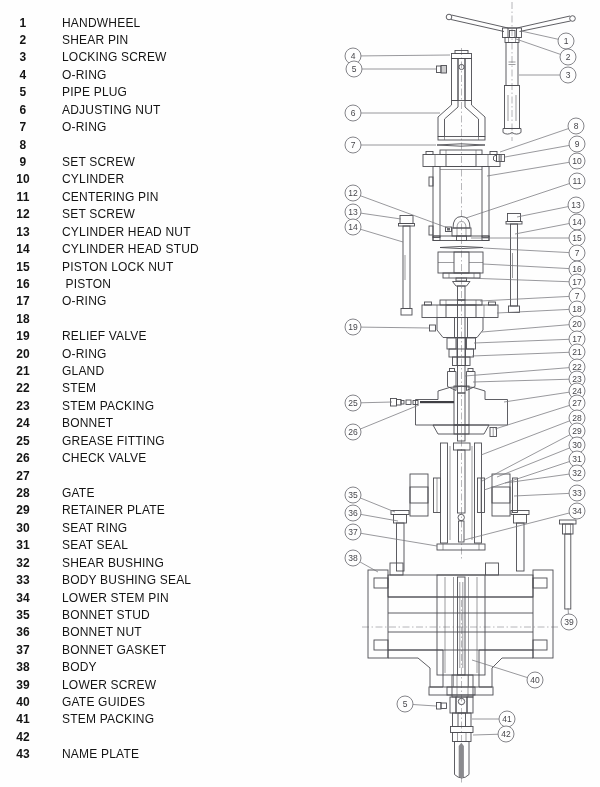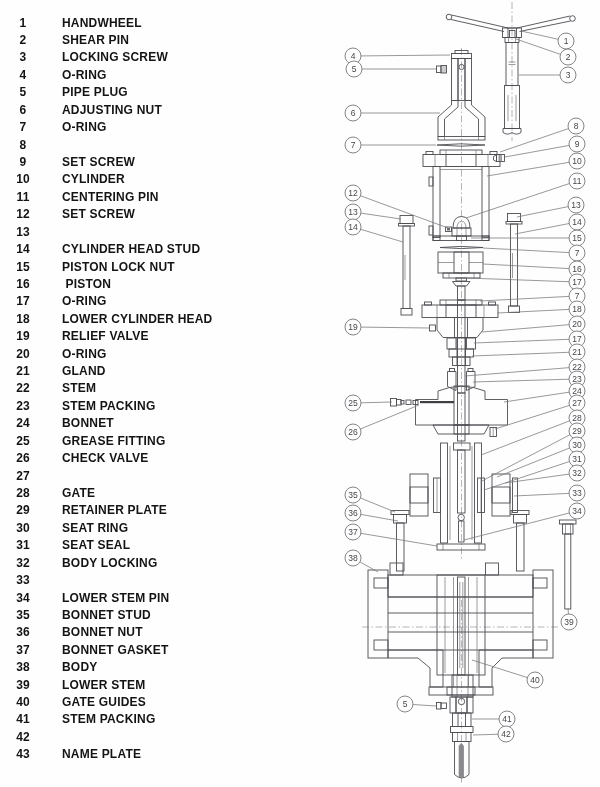--- a/index.html
+++ b/index.html
@@ -2,21 +2,21 @@
 <html><head>
 <meta charset="utf-8">
 <style>
   html,body{margin:0;padding:0;background:#ffffff;}
   .stage{position:relative;width:600px;height:787px;background:#fefefe;overflow:hidden;
          font-family:"Liberation Sans","DejaVu Sans",sans-serif;}
   .parts-list{position:absolute;left:0;top:14.6px;width:330px;}
   .prow{position:relative;height:17.43px;line-height:17.43px;}
   .pnum{position:absolute;left:6px;width:34px;text-align:center;
         font-size:12px;font-weight:bold;color:#141414;letter-spacing:.2px;}
-  .pname{position:absolute;left:62px;font-size:12px;font-weight:bold;color:#141414;
+  .pname{position:absolute;left:62px;font-size:12px;font-weight:normal;color:#141414;
          letter-spacing:.2px;white-space:pre;}
   svg{position:absolute;left:0;top:0;}
   .ln{stroke:#4d4d52;stroke-width:0.9;fill:none;}
   .thin{stroke:#5a5a60;stroke-width:0.6;fill:none;}
   .cl{stroke:#8f8f94;stroke-width:0.65;stroke-dasharray:7 2.5 1.5 2.5;fill:none;}
   .leader{stroke:#77777c;stroke-width:0.75;fill:none;}
   .balloon{fill:#fefefe;stroke:#85858a;stroke-width:1;}
   .bnum{font-size:8.5px;fill:#46464b;text-anchor:middle;}
 </style>
 </head>
@@ -67,40 +67,40 @@
       <div class="prow">
     <span class="pnum">11</span>
     <span class="pname">CENTERING PIN</span>
   </div>
       <div class="prow">
     <span class="pnum">12</span>
     <span class="pname">SET SCREW</span>
   </div>
       <div class="prow">
     <span class="pnum">13</span>
+    <span class="pname">CYLINDER HEAD NUT</span>
   </div>
       <div class="prow">
     <span class="pnum">14</span>
     <span class="pname">CYLINDER HEAD STUD</span>
   </div>
       <div class="prow">
     <span class="pnum">15</span>
     <span class="pname">PISTON LOCK NUT</span>
   </div>
       <div class="prow">
     <span class="pnum">16</span>
     <span class="pname"> PISTON</span>
   </div>
       <div class="prow">
     <span class="pnum">17</span>
     <span class="pname">O-RING</span>
   </div>
       <div class="prow">
     <span class="pnum">18</span>
-    <span class="pname">LOWER CYLINDER HEAD</span>
   </div>
       <div class="prow">
     <span class="pnum">19</span>
     <span class="pname">RELIEF VALVE</span>
   </div>
       <div class="prow">
     <span class="pnum">20</span>
     <span class="pname">O-RING</span>
   </div>
       <div class="prow">
@@ -141,24 +141,25 @@
       <div class="prow">
     <span class="pnum">30</span>
     <span class="pname">SEAT RING</span>
   </div>
       <div class="prow">
     <span class="pnum">31</span>
     <span class="pname">SEAT SEAL</span>
   </div>
       <div class="prow">
     <span class="pnum">32</span>
-    <span class="pname">BODY LOCKING</span>
+    <span class="pname">SHEAR BUSHING</span>
   </div>
       <div class="prow">
     <span class="pnum">33</span>
+    <span class="pname">BODY BUSHING SEAL</span>
   </div>
       <div class="prow">
     <span class="pnum">34</span>
     <span class="pname">LOWER STEM PIN</span>
   </div>
       <div class="prow">
     <span class="pnum">35</span>
     <span class="pname">BONNET STUD</span>
   </div>
       <div class="prow">
@@ -168,21 +169,21 @@
       <div class="prow">
     <span class="pnum">37</span>
     <span class="pname">BONNET GASKET</span>
   </div>
       <div class="prow">
     <span class="pnum">38</span>
     <span class="pname">BODY</span>
   </div>
       <div class="prow">
     <span class="pnum">39</span>
-    <span class="pname">LOWER STEM</span>
+    <span class="pname">LOWER SCREW</span>
   </div>
       <div class="prow">
     <span class="pnum">40</span>
     <span class="pname">GATE GUIDES</span>
   </div>
       <div class="prow">
     <span class="pnum">41</span>
     <span class="pname">STEM PACKING</span>
   </div>
       <div class="prow">

